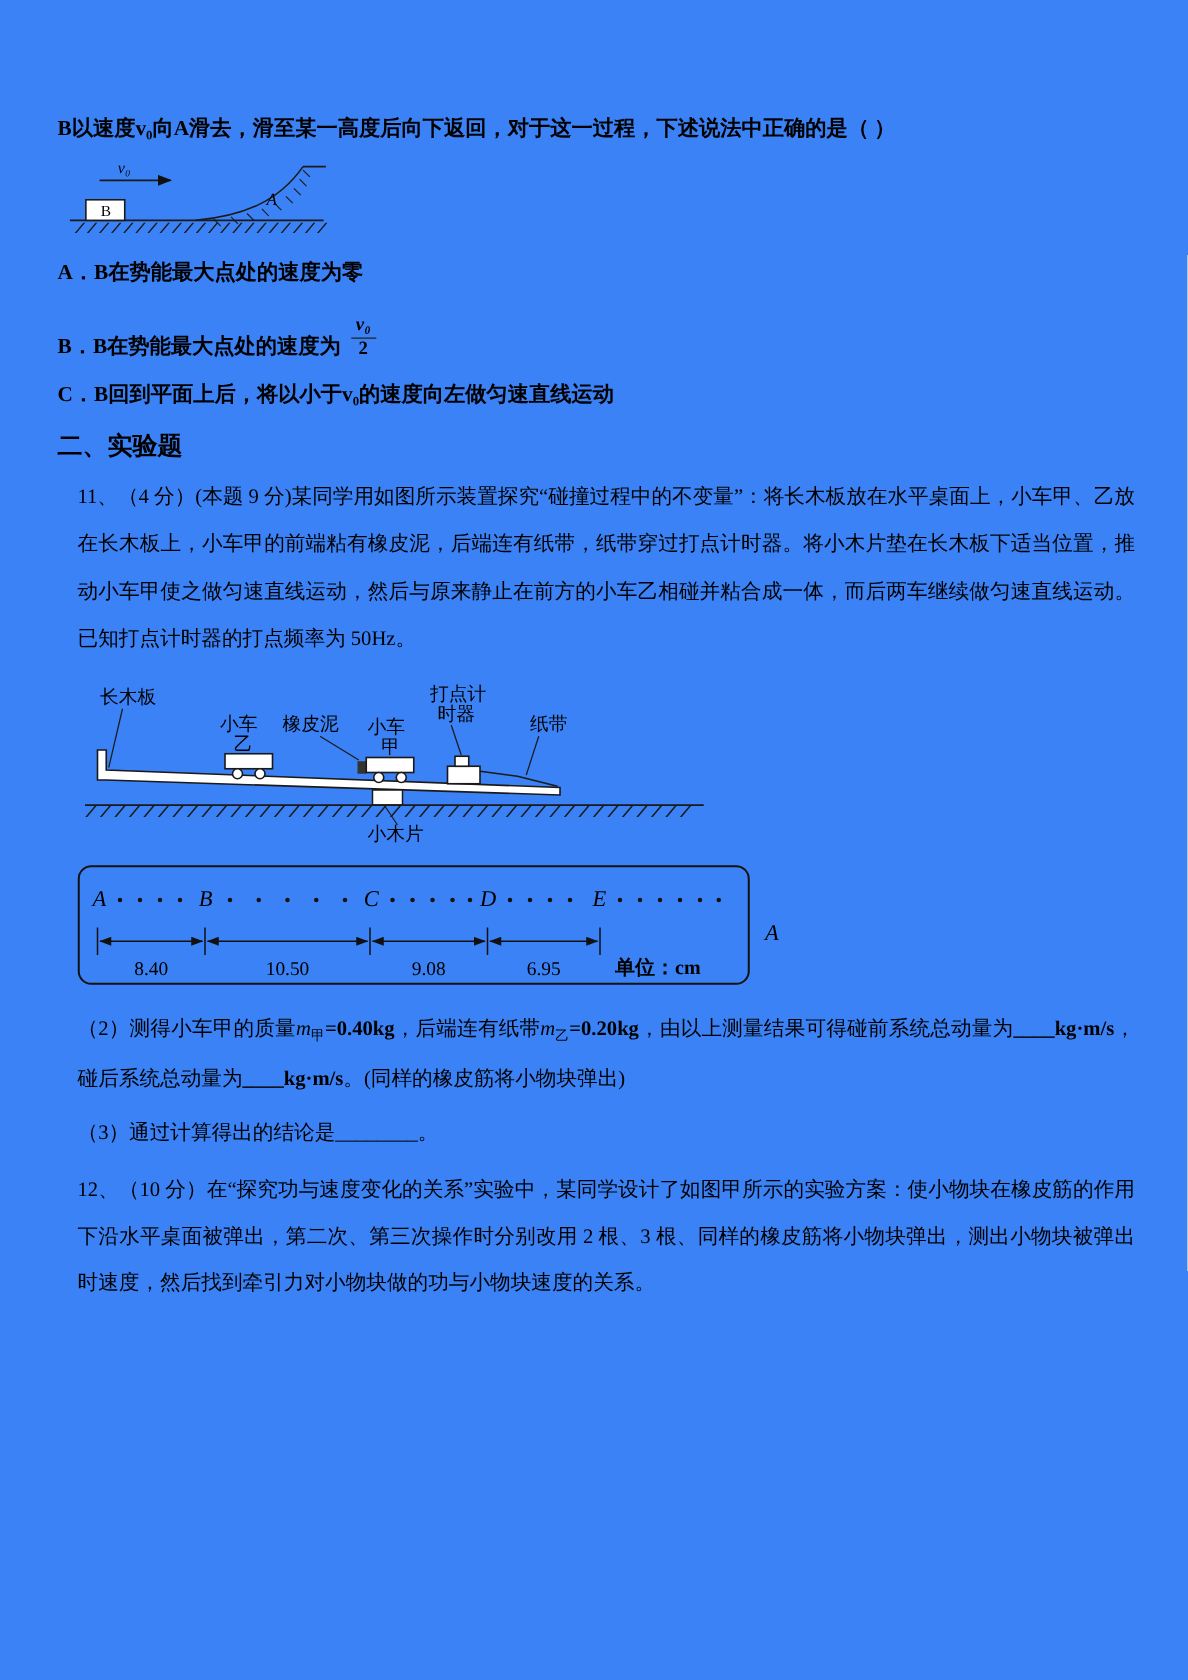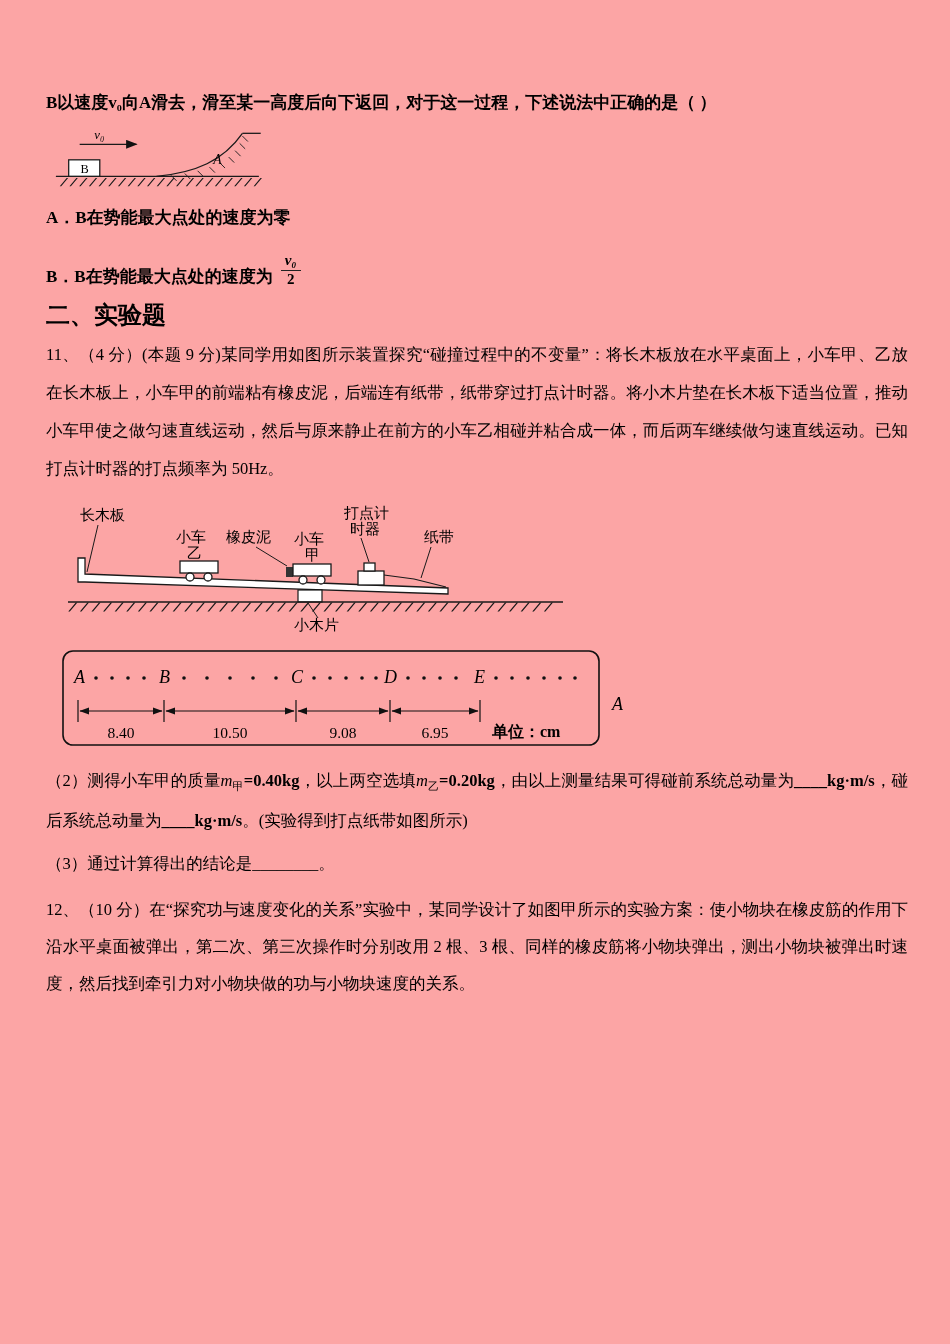--- a/index.html
+++ b/index.html
@@ -1,36 +1,36 @@
 <!DOCTYPE html>
 <html><head>
 <meta charset="utf-8">
 <style>
   * { box-sizing: border-box; }
   html, body { margin: 0; padding: 0; background: #ffffff; }
   .page {
     position: relative;
     width: 950px;
     height: 1344px;
-    background: #fca5a5;
+    background: #3b82f6;
     color: #000;
     font-family: "Liberation Serif", "DejaVu Serif", serif;
     overflow: hidden;
   }
   .content { position: absolute; left: 46px; right: 42px; top: 90px; }
   p { margin: 0; }
   .t17b { font-size: 17px; font-weight: 600; }
   .stem-q10 { line-height: 26px; }
   .opt { line-height: 28px; margin-top: 14px; }
   .opt-b { margin-top: 10px; display: flex; align-items: flex-end; min-height: 46px; }
   .frac { display: inline-flex; flex-direction: column; align-items: center; margin-left: 8px; line-height: 1.15; font-size: 15px; }
   .frac .num { font-style: italic; border-bottom: 1.4px solid #222; padding: 0 4px 1px; }
   .frac .den { font-style: normal; }
-  .sec { font-size: 24px; font-weight: 700; margin-top: 12px; line-height: 30px; }
-  .body { font-size: 16.5px; line-height: 38px; text-align: justify; }
+  .sec { font-size: 20px; font-weight: 700; margin-top: 12px; line-height: 30px; }
+  .body { font-size: 16.5px; line-height: 38px; text-align: justify; margin-left: 16px; }
   .q11stem { margin-top: 6px; }
   .p2 { line-height: 40px; margin-top: 4px; }
   .p3 { line-height: 30px; margin-top: 8px; }
   .q12 { margin-top: 12px; line-height: 37px; }
   .fig1 { display: block; margin: 10px 0 6px 8px; }
   .fig2 { display: block; margin: 10px 0 4px 12px; }
   .fig3 { display: block; margin: 10px 0 8px 14px; }
   sub { font-size: 11px; line-height: 0; }
   .it { font-style: italic; }
   .bv { font-weight: 700; }
@@ -84,20 +84,21 @@
     </svg>
 
     <p class="t17b opt">A．B在势能最大点处的速度为零</p>
     <div class="t17b opt-b">
       <span>B．B在势能最大点处的速度为</span>
       <span class="frac">
         <span class="num">v₀</span>
         <span class="den">2</span>
       </span>
     </div>
+    <p class="t17b opt">C．B回到平面上后，将以小于v₀的速度向左做匀速直线运动</p>
 
     <p class="sec">二、实验题</p>
 
     <p class="body q11stem">11、（4 分）(本题 9 分)某同学用如图所示装置探究“碰撞过程中的不变量”：将长木板放在水平桌面上，小车甲、乙放在长木板上，小车甲的前端粘有橡皮泥，后端连有纸带，纸带穿过打点计时器。将小木片垫在长木板下适当位置，推动小车甲使之做匀速直线运动，然后与原来静止在前方的小车乙相碰并粘合成一体，而后两车继续做匀速直线运动。已知打点计时器的打点频率为 50Hz。</p>
 
     <svg class="fig2" width="520" height="140" viewBox="0 0 520 140">
 
       <g font-size="15">
         <text x="22" y="22">长木板</text>
         <text x="118" y="44">小车</text>
@@ -213,21 +214,21 @@
         <text x="61" y="90">8.40</text>
         <text x="170" y="90">10.50</text>
         <text x="283" y="90">9.08</text>
         <text x="375" y="90">6.95</text>
       </g>
       <text x="432" y="89" font-size="16" font-weight="700">单位：cm</text>
       <text x="552" y="62" font-size="18" font-style="italic">A</text>
     </svg>
 
     <p class="body p2">
-      <span>（2）测得小车甲的质量</span><span class="it">m</span><sub>甲</sub><span class="bv">=0.40kg</span><span>，以上两空选填</span><span class="it">m</span><sub>乙</sub><span class="bv">=0.20kg</span><span>，由以上测量结果可得碰前系统总动量为</span><span class="bv">____kg·m/s</span><span>，碰后系统总动量为</span><span class="bv">____kg·m/s</span><span>。(实验得到打点纸带如图所示)</span>
+      <span>（2）测得小车甲的质量</span><span class="it">m</span><sub>甲</sub><span class="bv">=0.40kg</span><span>，后端连有纸带</span><span class="it">m</span><sub>乙</sub><span class="bv">=0.20kg</span><span>，由以上测量结果可得碰前系统总动量为</span><span class="bv">____kg·m/s</span><span>，碰后系统总动量为</span><span class="bv">____kg·m/s</span><span>。(同样的橡皮筋将小物块弹出)</span>
     </p>
 
     <p class="body p3">（3）通过计算得出的结论是________。</p>
 
     <p class="body q12">12、（10 分）在“探究功与速度变化的关系”实验中，某同学设计了如图甲所示的实验方案：使小物块在橡皮筋的作用下沿水平桌面被弹出，第二次、第三次操作时分别改用 2 根、3 根、同样的橡皮筋将小物块弹出，测出小物块被弹出时速度，然后找到牵引力对小物块做的功与小物块速度的关系。</p>
 
   </div>
 </div>
 
 </body></html>

